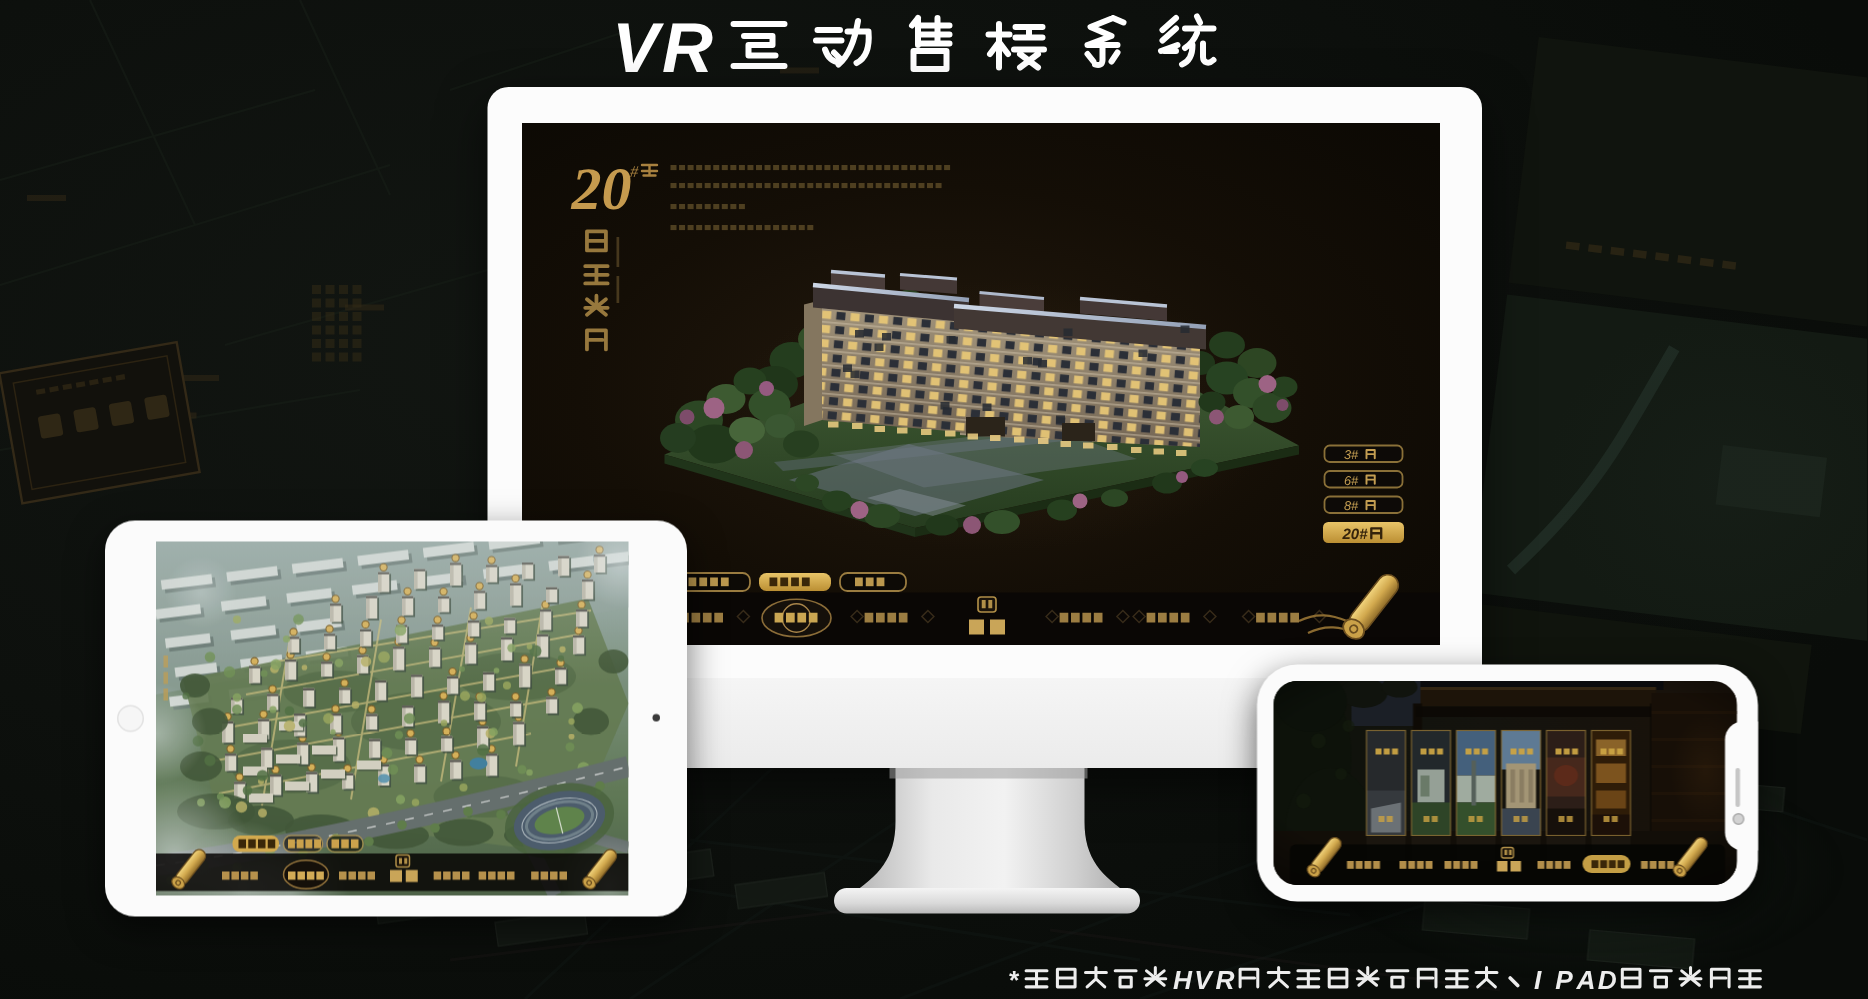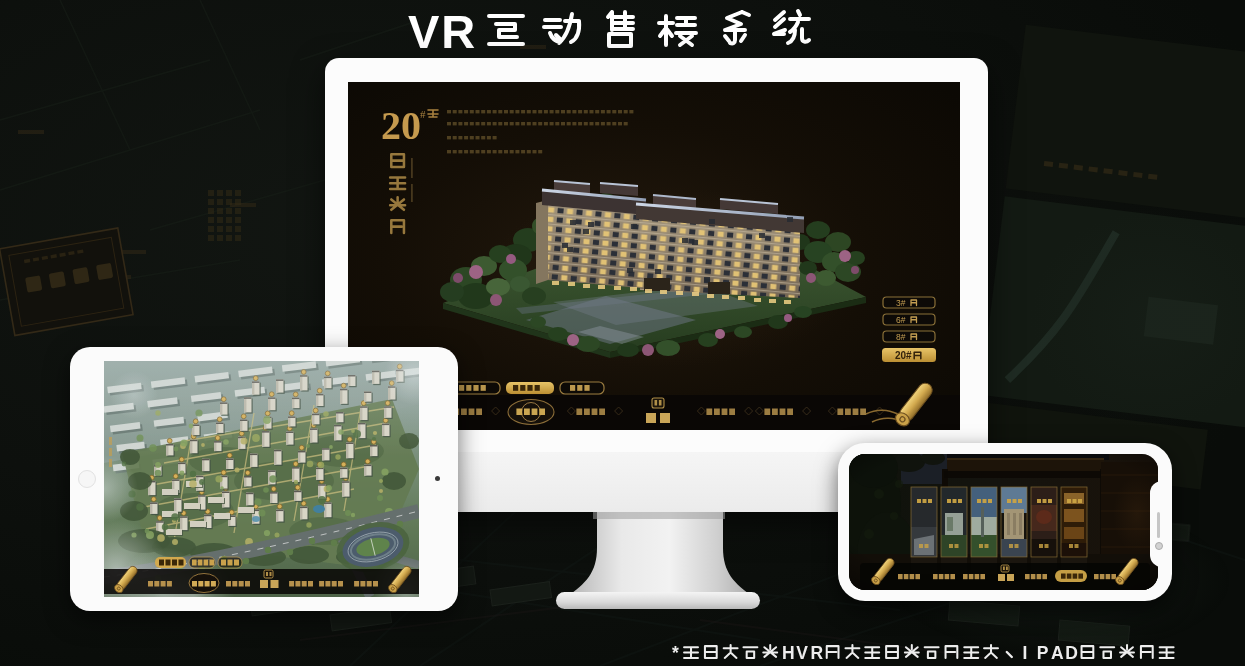--- a/index.html
+++ b/index.html
@@ -1,15 +1,15 @@
 <!DOCTYPE html>
 <html><head><meta charset="utf-8">
 <style>
 html,body{margin:0;padding:0;background:#0b0e0b;}
-#page{position:relative;width:1245px;height:666px;overflow:hidden;background:#0c0f0c;font-family:"Liberation Sans",sans-serif;}
+#page{position:relative;width:1245px;height:666px;overflow:hidden;background:#0c0f0c;font-family:"Liberation Sans",sans-serif;font-style:italic;}
 .abs{position:absolute;}
 </style></head><body>
 <div id="page">
 
 <svg class="abs" style="left:0;top:0" width="1245" height="666" viewBox="0 0 1245 666">
       <defs>
         <radialGradient id="bgv" cx="30%" cy="35%" r="75%">
           <stop offset="0%" stop-color="#121612"></stop>
           <stop offset="60%" stop-color="#0d100d"></stop>
           <stop offset="100%" stop-color="#090c09"></stop>

